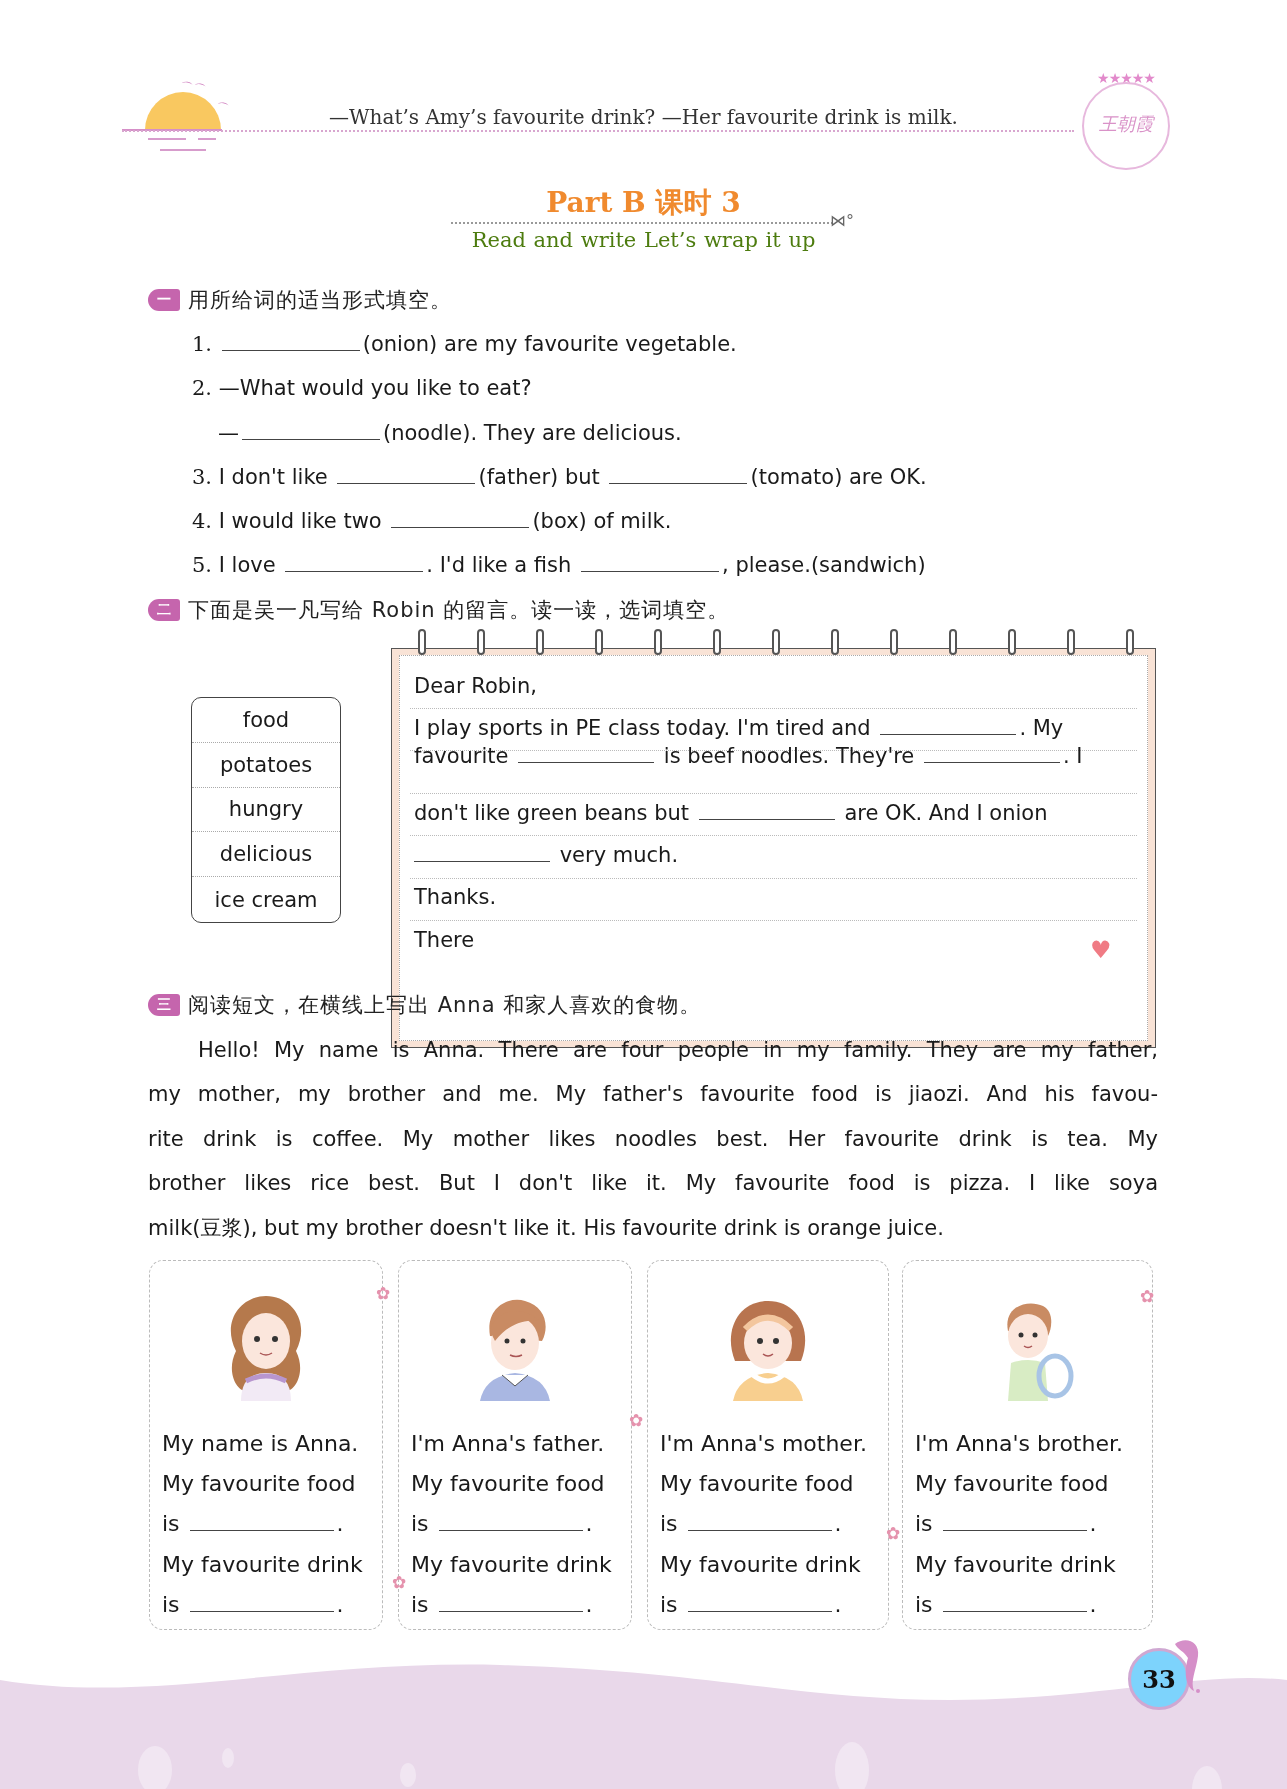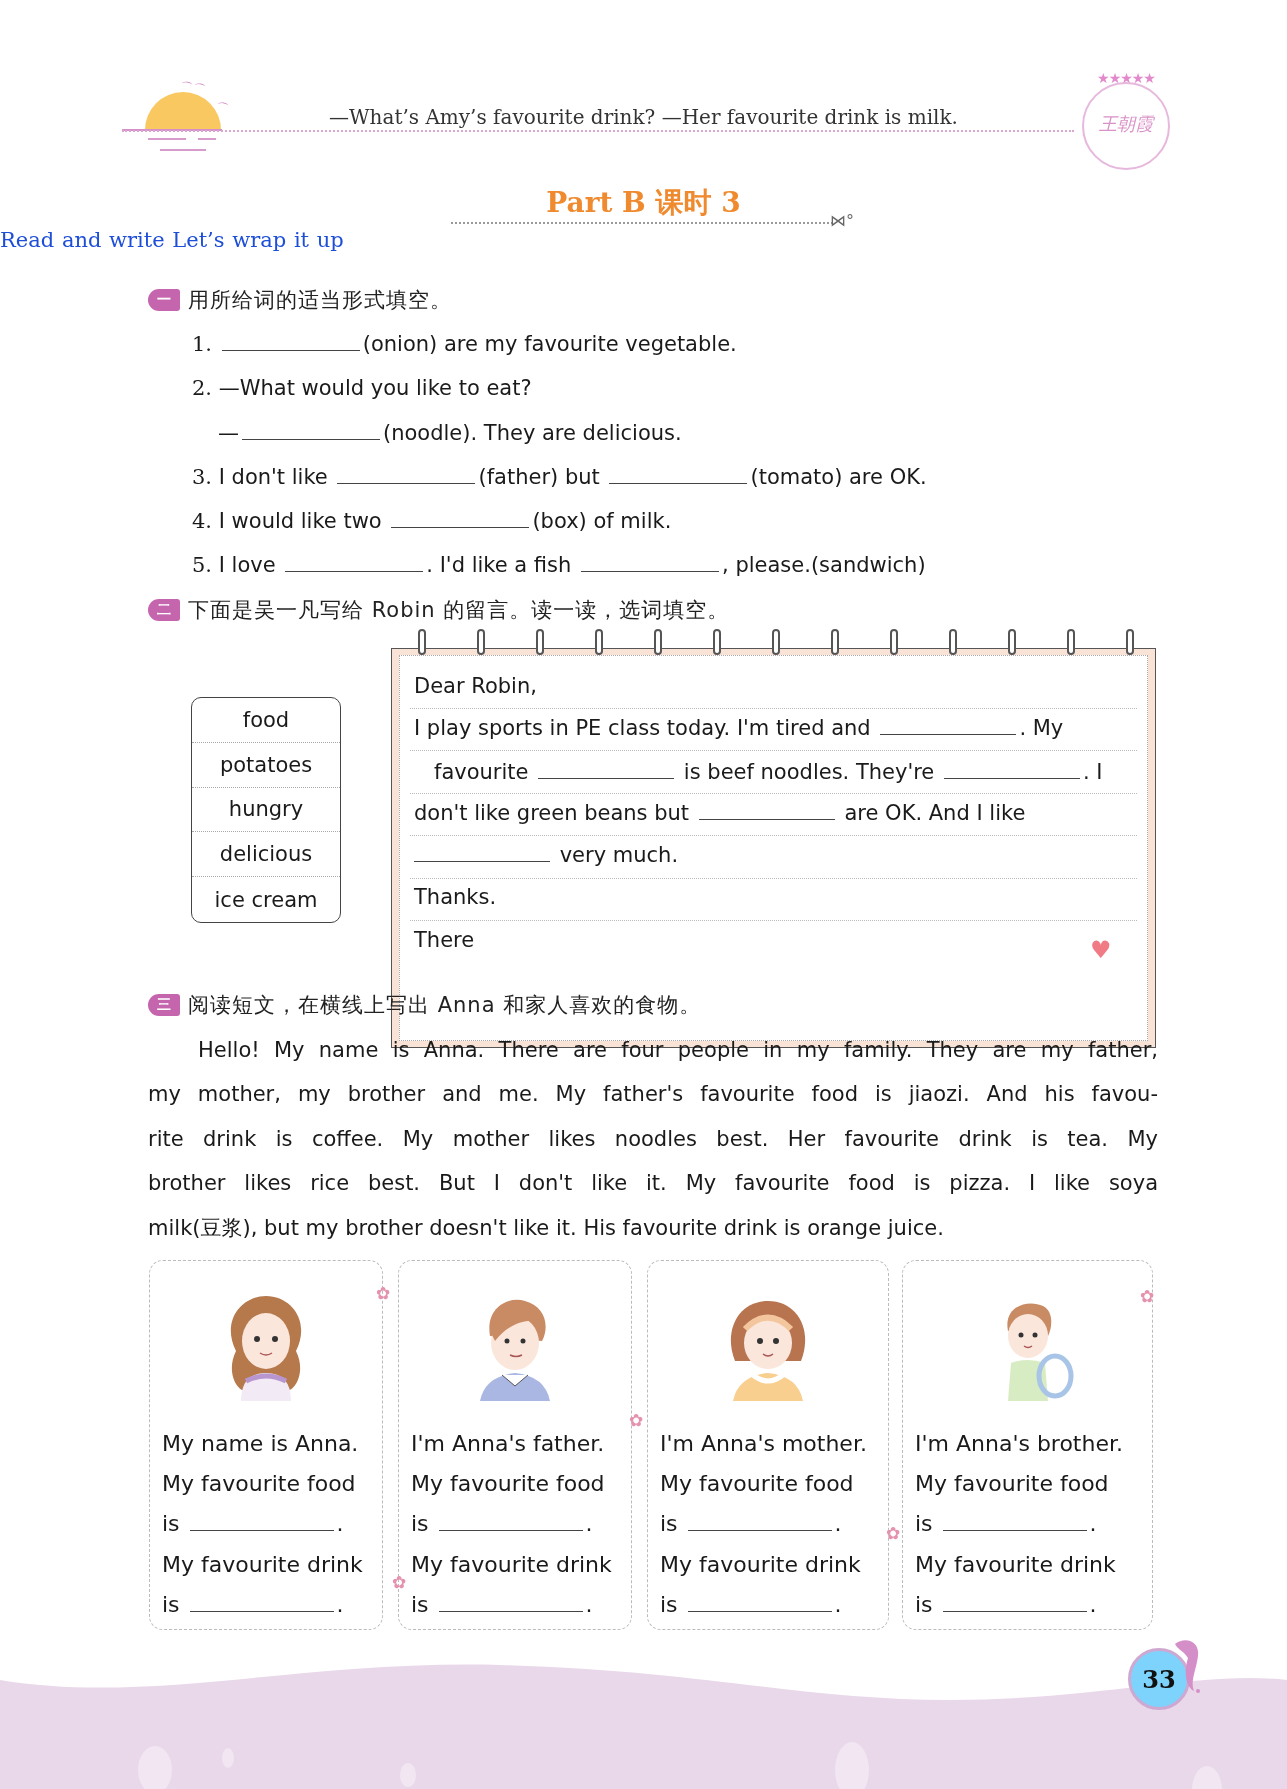--- a/index.html
+++ b/index.html
@@ -12,21 +12,21 @@
   .sun { position:absolute; left:145px; top:92px; width:76px; height:38px; background:#f9c860; border-radius:38px 38px 0 0; }
   .sunline { position:absolute; height:2px; background:#d79ccc; }
   .bird { position:absolute; font-size:13px; color:#cf7fbf; transform:rotate(8deg); }
   .stamp { position:absolute; left:1082px; top:82px; width:84px; height:84px; border-radius:50%; border:2px solid #e7b8dd; color:#dd9fd1; }
   .stamp .stars { position:absolute; top:-14px; left:0; width:84px; text-align:center; font-size:14px; color:#e28acb; letter-spacing:-1px; }
   .stamp .name { position:absolute; top:28px; left:0; width:84px; text-align:center; font-family:"DejaVu Serif", serif; font-size:18px; color:#d992c8; font-style:italic; }
   
   .title { position:absolute; left:0; width:1287px; top:184px; text-align:center; font-family:"DejaVu Serif", serif; font-weight:bold; font-size:28px; color:#f08a2e; }
   .title-rule { position:absolute; left:451px; top:222px; width:382px; border-top:2px dotted #999; }
   .fish { position:absolute; left:830px; top:211px; font-size:16px; color:#666; }
-  .subtitle { position:absolute; left:0; width:1287px; top:228px; text-align:left; font-family:"DejaVu Serif", serif; font-size:21px; color:#1d4ed8; word-spacing:1px; }
+  .subtitle { position:absolute; left:0; width:1287px; top:228px; text-align:center; font-family:"DejaVu Serif", serif; font-size:21px; color:#4d7c0f; word-spacing:1px; }
   
   .sec { position:absolute; left:148px; height:26px; display:flex; align-items:center; }
   .badge { width:32px; height:22px; background:#c565ad; border-radius:11px 3px 3px 11px; display:flex; align-items:center; justify-content:center; color:#fff; font-size:14px; font-weight:bold; margin-right:8px; }
   .sec-text { font-size:21px; color:#222; letter-spacing:1px; }
   .q { position:absolute; font-family:"DejaVu Sans", sans-serif; font-size:21px; color:#1a1a1a; white-space:nowrap; }
   .num { font-family:"DejaVu Serif", serif; }
   .blank { display:inline-block; border-bottom:1.5px solid #444; height:18px; vertical-align:baseline; margin:0 3px; }
   
   .wordbox { position:absolute; left:191px; top:697px; width:148px; height:224px; border:1.5px solid #444; border-radius:10px; overflow:hidden; }
   .word { height:44.8px; display:flex; align-items:center; justify-content:center; font-size:21px; border-bottom:1.5px dotted #aaa; box-sizing:border-box; }
@@ -133,30 +133,30 @@
     <div class="nline" style="top:137px;"></div>
     <div class="nline" style="top:179px;"></div>
     <div class="nline" style="top:222px;"></div>
     <div class="nline" style="top:264px;"></div>
 
     <div class="nt" style="top:18px;">Dear Robin,</div>
     <div class="nt" style="top:60px;">
       <span>I play sports in PE class today. I'm tired and</span>
       <span class="blank" style="width:136px;"></span><span>. My</span>
     </div>
-    <div class="nt" style="top:104px;margin-left:20px;">
+    <div class="nt" style="top:88px;">
       <span>favourite</span>
       <span class="blank" style="width:136px;"></span>
       <span>is beef noodles. They're</span>
       <span class="blank" style="width:136px;"></span><span>. I</span>
     </div>
     <div class="nt" style="top:145px;">
       <span>don't  like  green  beans  but</span>
       <span class="blank" style="width:136px;"></span>
-      <span>are  OK.  And  I  like</span>
+      <span>are  OK.  And  I  onion</span>
     </div>
     <div class="nt" style="top:187px;">
       <span class="blank" style="width:136px;margin-left:0;"></span>
       <span>very much.</span>
     </div>
     <div class="nt" style="top:229px;">Thanks.</div>
     <div class="nt" style="top:272px;">There</div>
     <div class="heart">♥</div>
   </div>
 

